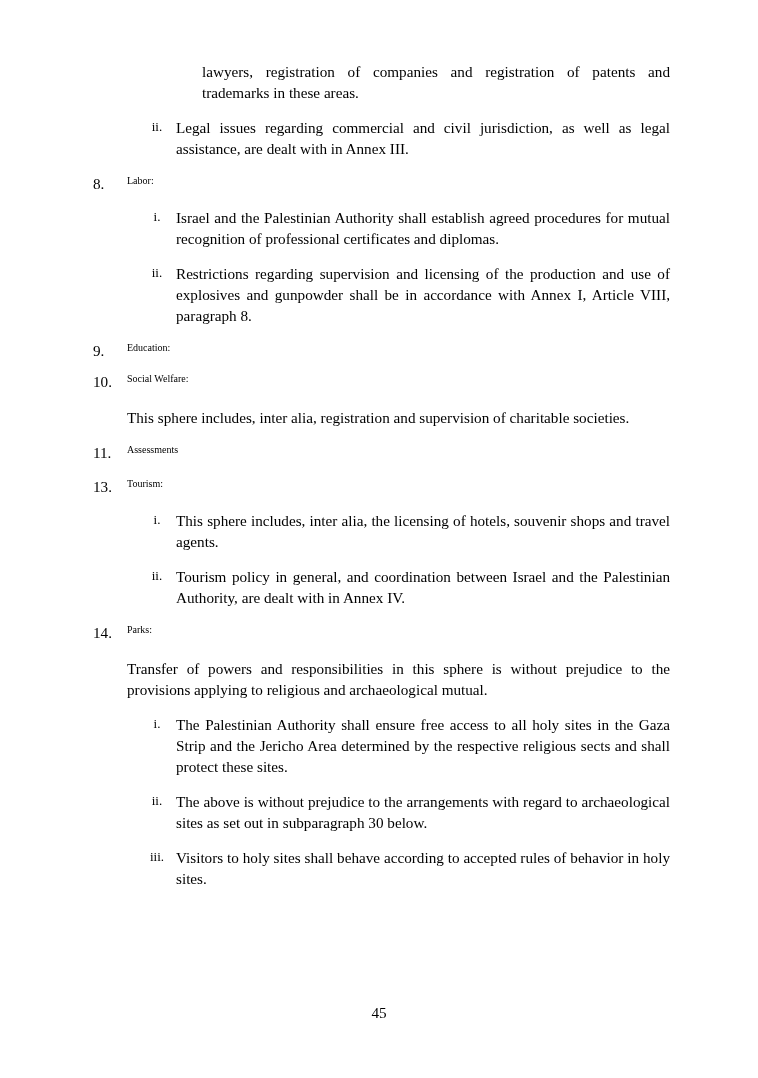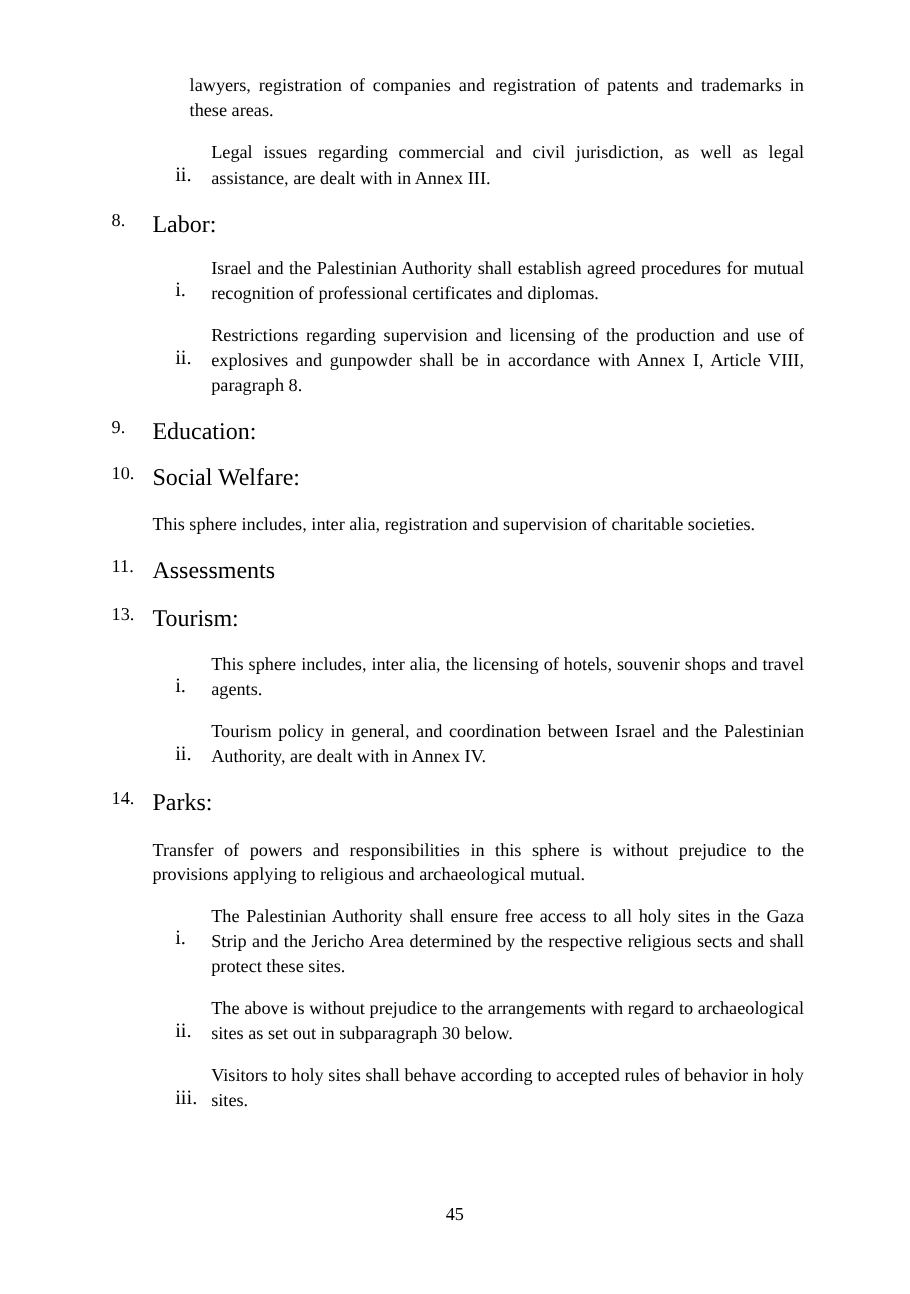--- a/index.html
+++ b/index.html
@@ -24,38 +24,37 @@
   }
   .para {
     font-size: 15.2px;
     line-height: 1.38;
     text-align: justify;
     text-justify: inter-word;
     margin: 0;
   }
   
   .cont-body {
-    margin-left: 70px;
+    margin-left: 114px;
     margin-bottom: 14px;
   }
   
   .roman-item {
     display: flex;
     margin-left: 58px;
     margin-bottom: 14px;
   }
   .roman-marker {
     width: 30px;
     flex: 0 0 30px;
-    text-align: left;
+    text-align: center;
     padding-right: 8px;
-    font-size: 17px;
+    font-size: 13px;
     line-height: 1.38;
     box-sizing: border-box;
-    margin-top: 16px;
   }
   .roman-body {
     flex: 1 1 auto;
     font-size: 15.2px;
     line-height: 1.38;
     text-align: justify;
     text-justify: inter-word;
   }
   
   .num-item {
@@ -65,21 +64,21 @@
   }
   .num-marker {
     width: 34px;
     flex: 0 0 34px;
     text-align: left;
     font-size: 15.2px;
     line-height: 1.38;
   }
   .num-body {
     flex: 1 1 auto;
-    font-size: 20px;
+    font-size: 10px;
     line-height: 1.38;
     text-align: justify;
     text-justify: inter-word;
   }
   
   .sub-para {
     margin-left: 39px;
     margin-bottom: 14px;
     font-size: 15.2px;
     line-height: 1.38;

